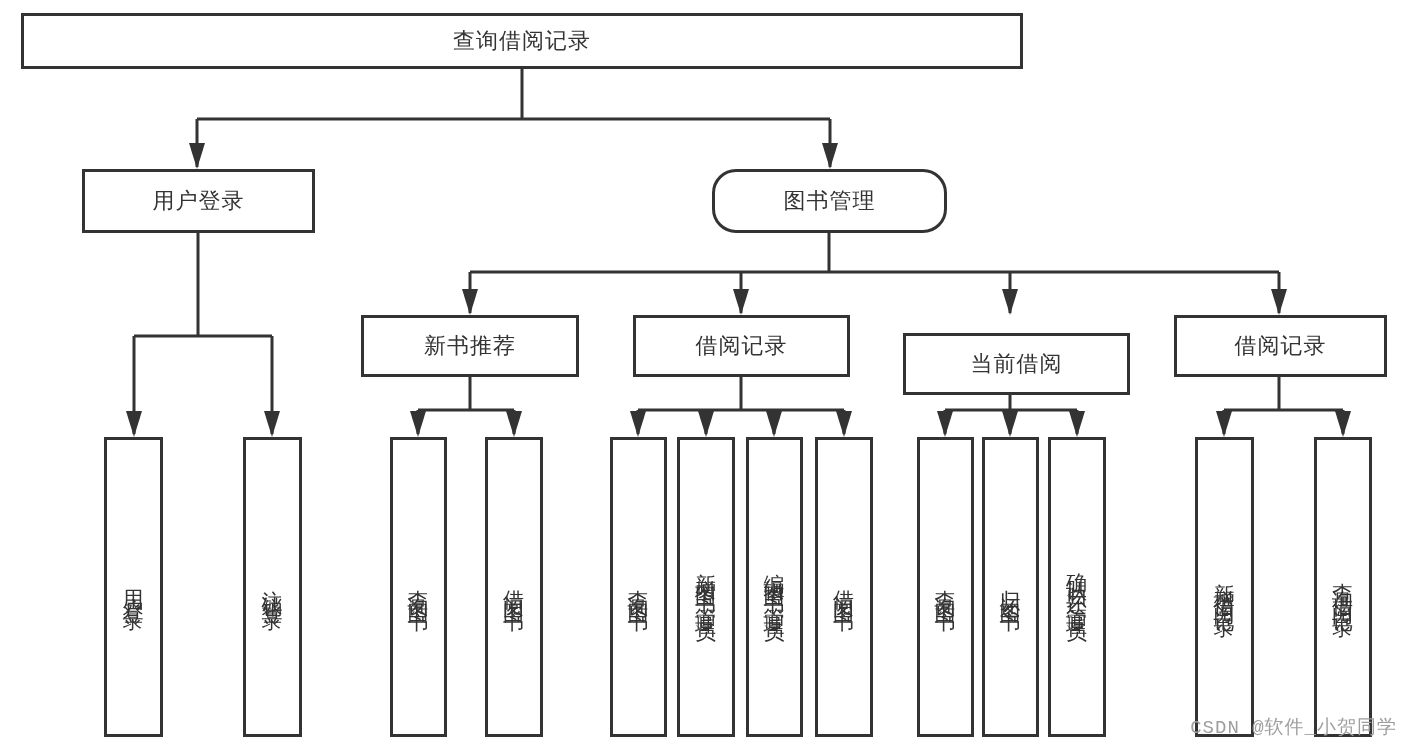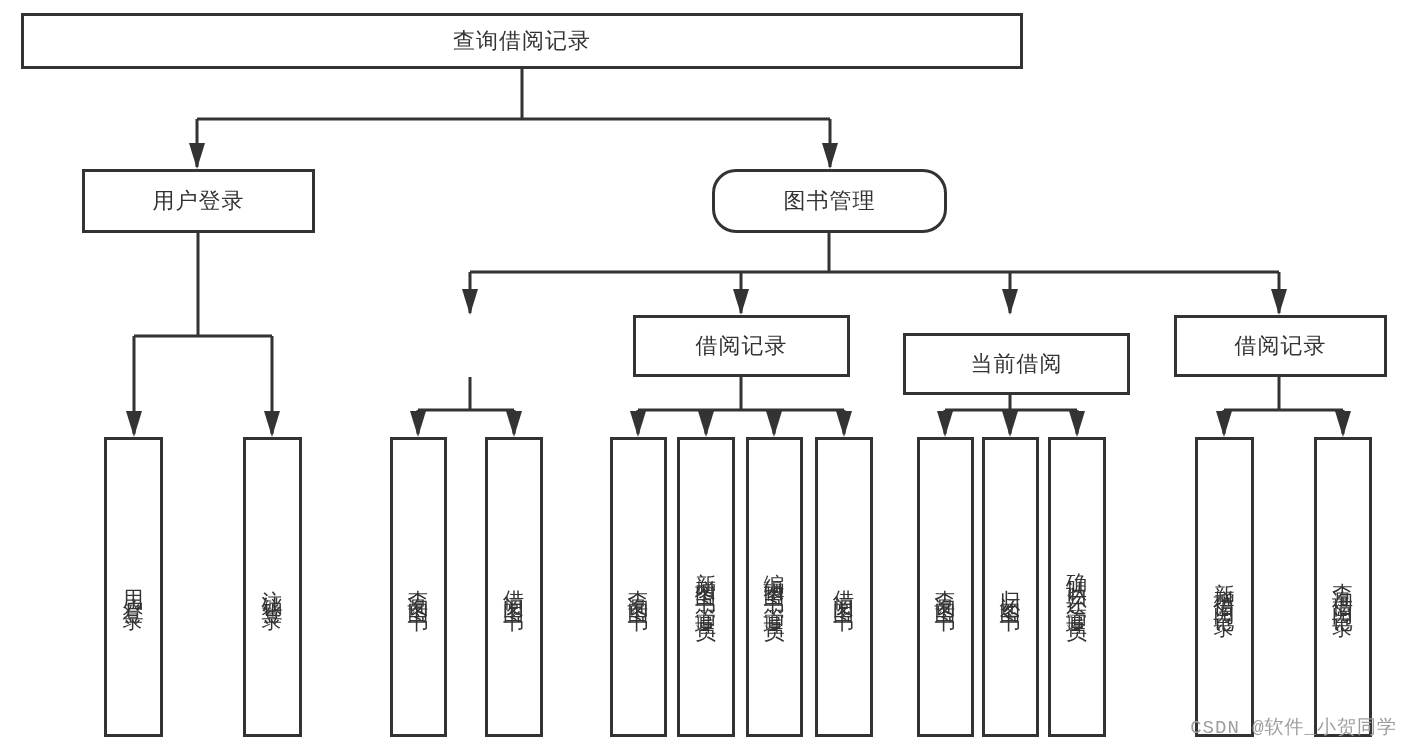--- a/index.html
+++ b/index.html
@@ -105,20 +105,21 @@
       <polygon points="1216,411 1232,411 1224,437"></polygon>
       <polygon points="1335,411 1351,411 1343,437"></polygon>
     </g>
   </svg>
 
   <div class="node hnode root" style="left:21px; top:13px; width:1002px; height:56px;">查询借阅记录</div>
 
   <div class="node hnode" style="left:82px; top:169px; width:233px; height:64px;">用户登录</div>
   <div class="node hnode" style="left:712px; top:169px; width:235px; height:64px;border-radius:24px;">图书管理</div>
 
+  <div class="node hnode" style="left:361px; top:315px; width:218px; height:62px;">新书推荐</div>
   <div class="node hnode" style="left:633px; top:315px; width:217px; height:62px;">借阅记录</div>
   <div class="node hnode" style="left:903px; top:333px; width:227px; height:62px;">当前借阅</div>
   <div class="node hnode" style="left:1174px; top:315px; width:213px; height:62px;">借阅记录</div>
 
   <div class="node leaf" style="left:104px; width:59px;">用户登录</div>
   <div class="node leaf" style="left:243px; width:59px;">注销登录</div>
 
   <div class="node leaf" style="left:390px; width:57px;">查询图书</div>
   <div class="node leaf" style="left:485px; width:58px;">借阅图书</div>
 

